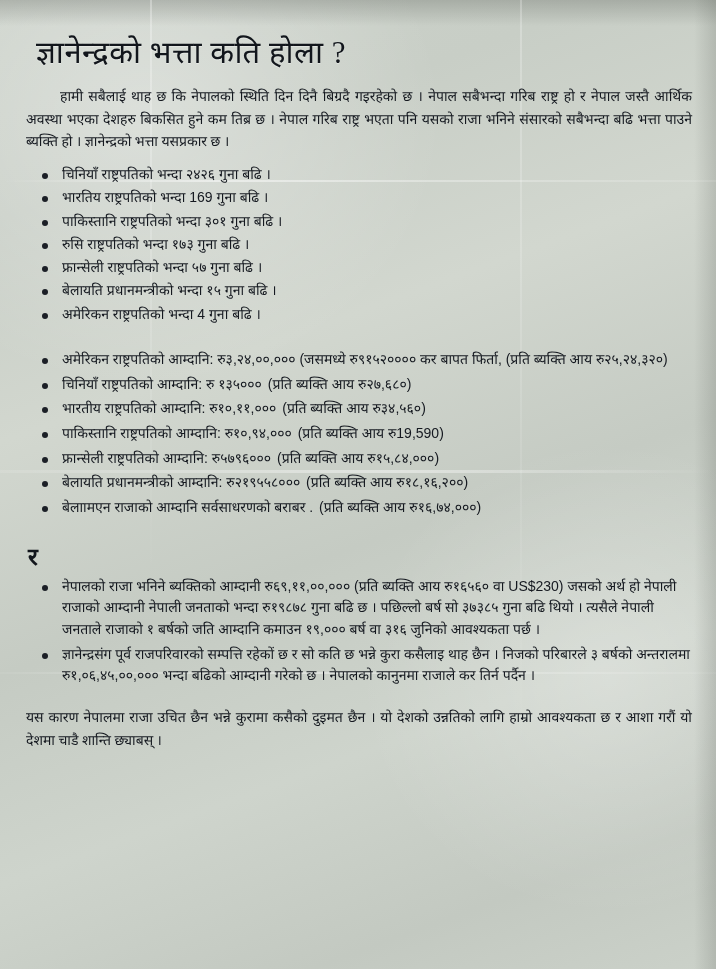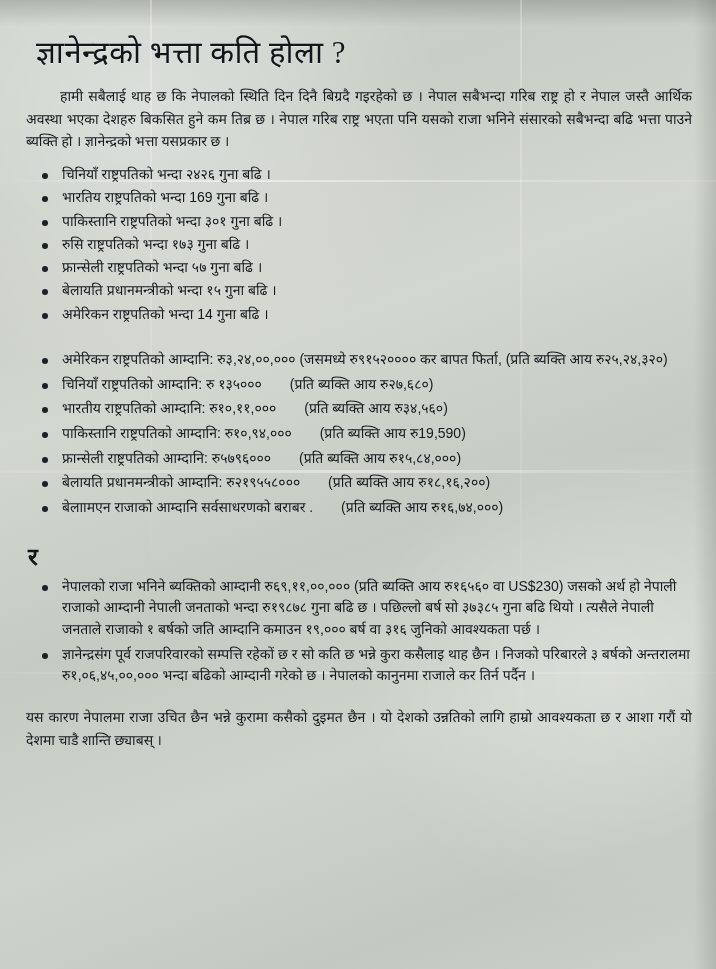--- a/index.html
+++ b/index.html
@@ -95,21 +95,21 @@
     height: 6px;
     border-radius: 50%;
     background: #1b1f26;
   }
   ul.bullets.wrapped li {
     line-height: 1.55;
     margin-bottom: 3px;
   }
   .col2 {
     display: inline-block;
-    margin-left: 24px;
+    margin-left: 2px;
   }
   .gap-sm { height: 10px; }
   .gap-md { height: 16px; }
 
   .section-mark {
     font-family: "Liberation Serif", serif;
     font-size: 24px;
     font-weight: bold;
     margin: 6px 0 4px 2px;
     color: #12161c;
@@ -137,21 +137,21 @@
 
     <p class="para indent">हामी सबैलाई थाह छ कि नेपालको स्थिति दिन दिनै बिग्रदै गइरहेको छ । नेपाल सबैभन्दा गरिब राष्ट्र हो र नेपाल जस्तै आर्थिक अवस्था भएका देशहरु बिकसित हुने कम तिब्र छ । नेपाल गरिब राष्ट्र भएता पनि यसको राजा भनिने संसारको सबैभन्दा बढि भत्ता पाउने ब्यक्ति हो । ज्ञानेन्द्रको भत्ता यसप्रकार छ ।</p>
 
     <ul class="bullets">
       <li>चिनियाँ राष्ट्रपतिको भन्दा २४२६ गुना बढि ।</li>
       <li>भारतिय राष्ट्रपतिको भन्दा 169 गुना बढि ।</li>
       <li>पाकिस्तानि राष्ट्रपतिको भन्दा ३०१ गुना बढि ।</li>
       <li>रुसि राष्ट्रपतिको भन्दा १७३ गुना बढि ।</li>
       <li>फ्रान्सेली राष्ट्रपतिको भन्दा ५७ गुना बढि ।</li>
       <li>बेलायति प्रधानमन्त्रीको भन्दा १५ गुना बढि ।</li>
-      <li>अमेरिकन राष्ट्रपतिको भन्दा 14 गुना बढि ।</li>
+      <li>अमेरिकन राष्ट्रपतिको भन्दा 4 गुना बढि ।</li>
     </ul>
 
     <div class="gap-md"></div>
 
     <ul class="bullets wrapped">
       <li>
         <span>अमेरिकन राष्ट्रपतिको आम्दानि: रु३,२४,००,००० (जसमध्ये रु९१५२०००० कर बापत फिर्ता, (प्रति ब्यक्ति आय रु२५,२४,३२०)</span>
       </li>
       <li>
         <span>चिनियाँ राष्ट्रपतिको आम्दानि: रु १३५०००</span>

